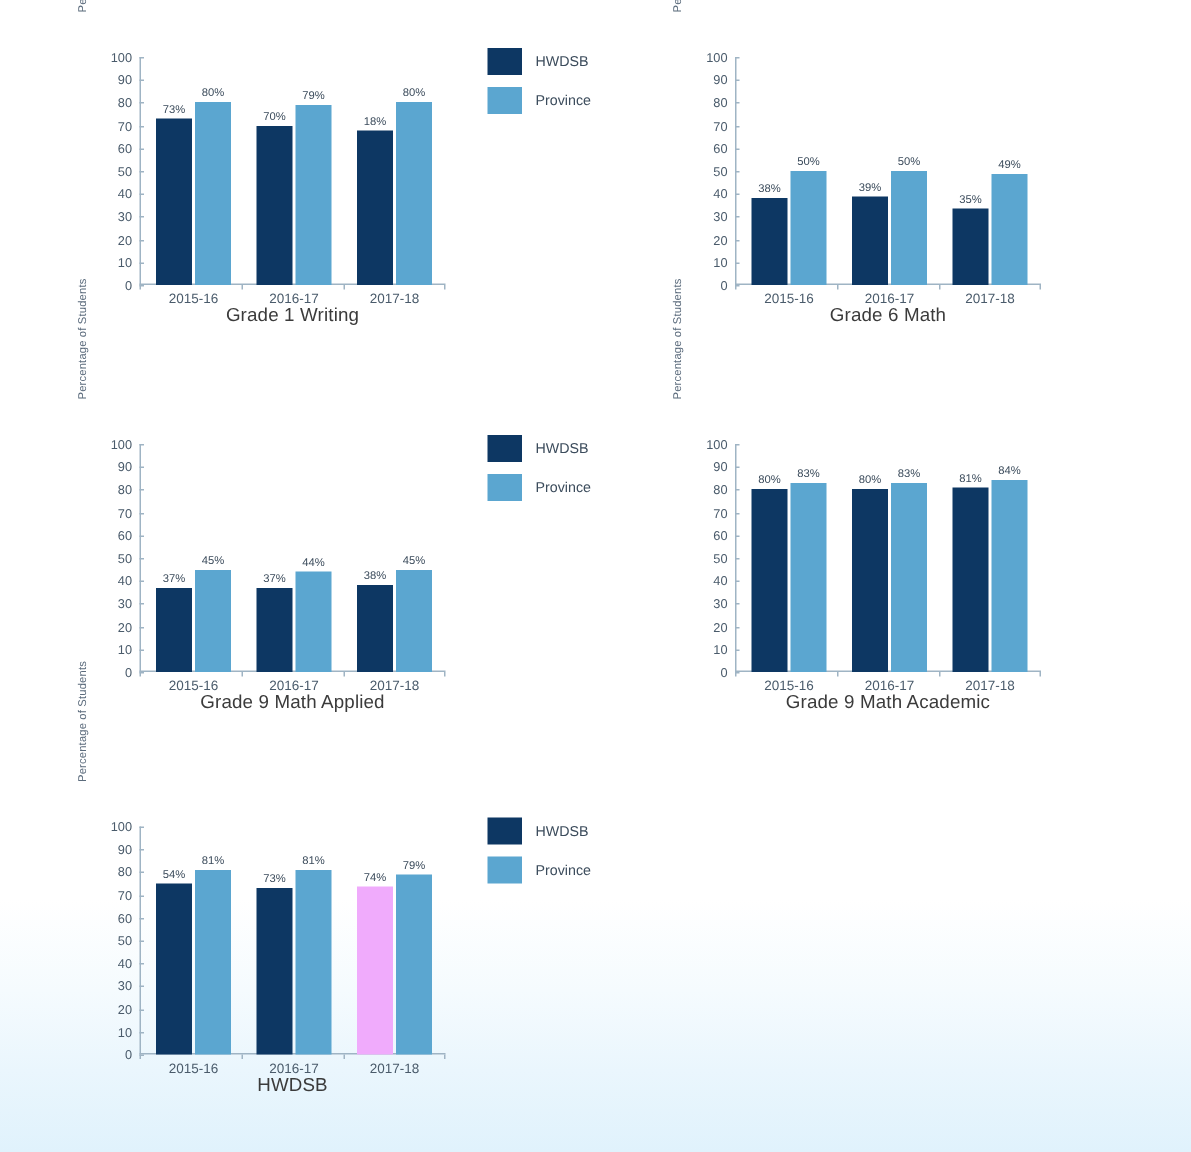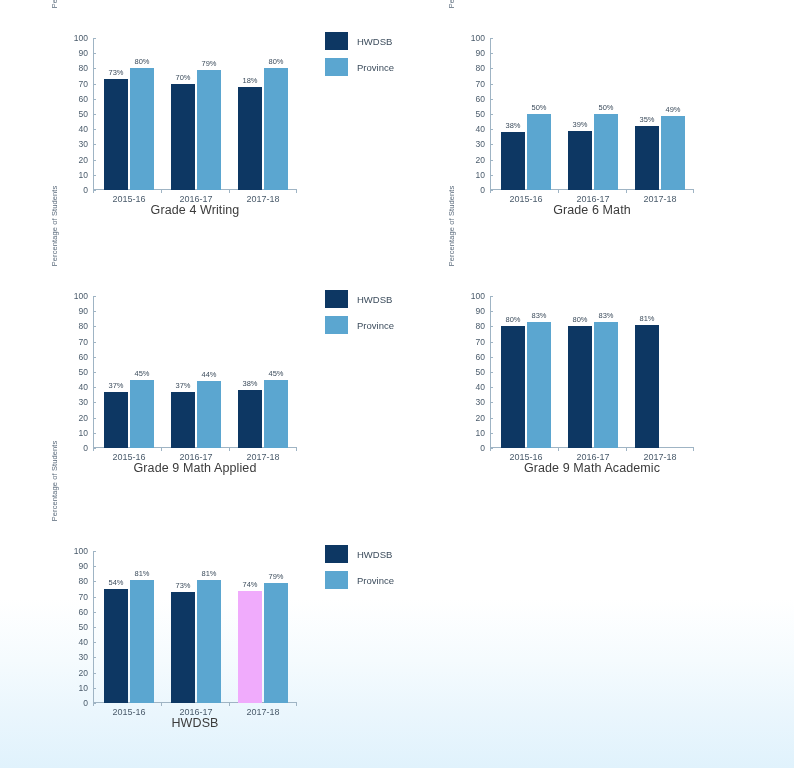--- a/index.html
+++ b/index.html
@@ -238,21 +238,21 @@
                 <div class="bar-label">18%</div>
               </div>
               <div class="bar prov" style="height: 121.6px; background: rgb(91, 166, 208);">
                 <div class="bar-label">80%</div>
               </div>
               <div class="xcat" style="left: 0px;">2017-18</div>
             </div>
           </div>
         </div>
       </div>
-      <div class="chart-title">Grade 4 Writing</div>
+      <div class="chart-title">Grade 1 Writing</div>
       <div class="legend">
         <div class="legend-row">
           <div class="legend-swatch hwdsb"></div>
           <div class="legend-text">HWDSB</div>
         </div>
         <div class="legend-row">
           <div class="legend-swatch prov"></div>
           <div class="legend-text">Province</div>
         </div>
       </div>
@@ -302,21 +302,21 @@
             <div class="group" style="left: 75px; width: 56px;">
               <div class="bar hwdsb" style="height: 59.28px; background: rgb(13, 55, 99);">
                 <div class="bar-label">39%</div>
               </div>
               <div class="bar prov" style="height: 76px; background: rgb(91, 166, 208);">
                 <div class="bar-label">50%</div>
               </div>
               <div class="xcat" style="left: 0px;">2016-17</div>
             </div>
             <div class="group" style="left: 142px; width: 56px;">
-              <div class="bar hwdsb" style="height: 64px; background: rgb(13, 55, 99);">
+              <div class="bar hwdsb" style="height: 51px; background: rgb(13, 55, 99);">
                 <div class="bar-label">35%</div>
               </div>
               <div class="bar prov" style="height: 74.48px; background: rgb(91, 166, 208);">
                 <div class="bar-label">49%</div>
               </div>
               <div class="xcat" style="left: 0px;">2017-18</div>
             </div>
           </div>
         </div>
       </div>
@@ -445,20 +445,23 @@
               </div>
               <div class="bar prov" style="height: 126.16px; background: rgb(91, 166, 208);">
                 <div class="bar-label">83%</div>
               </div>
               <div class="xcat" style="left: 0px;">2016-17</div>
             </div>
             <div class="group" style="left: 142px; width: 56px;">
               <div class="bar hwdsb" style="height: 123.12px; background: rgb(13, 55, 99);">
                 <div class="bar-label">81%</div>
               </div>
+              <div class="bar prov" style="height: 127.68px; background: rgb(91, 166, 208);">
+                <div class="bar-label">84%</div>
+              </div>
               <div class="xcat" style="left: 0px;">2017-18</div>
             </div>
           </div>
         </div>
       </div>
       <div class="chart-title">Grade 9 Math Academic</div>
     </div>
     <div class="chart-block" style="left: 35px; top: 521px;">
       <div class="chart-inner">
         <div class="ylabel">Percentage of Students</div>

